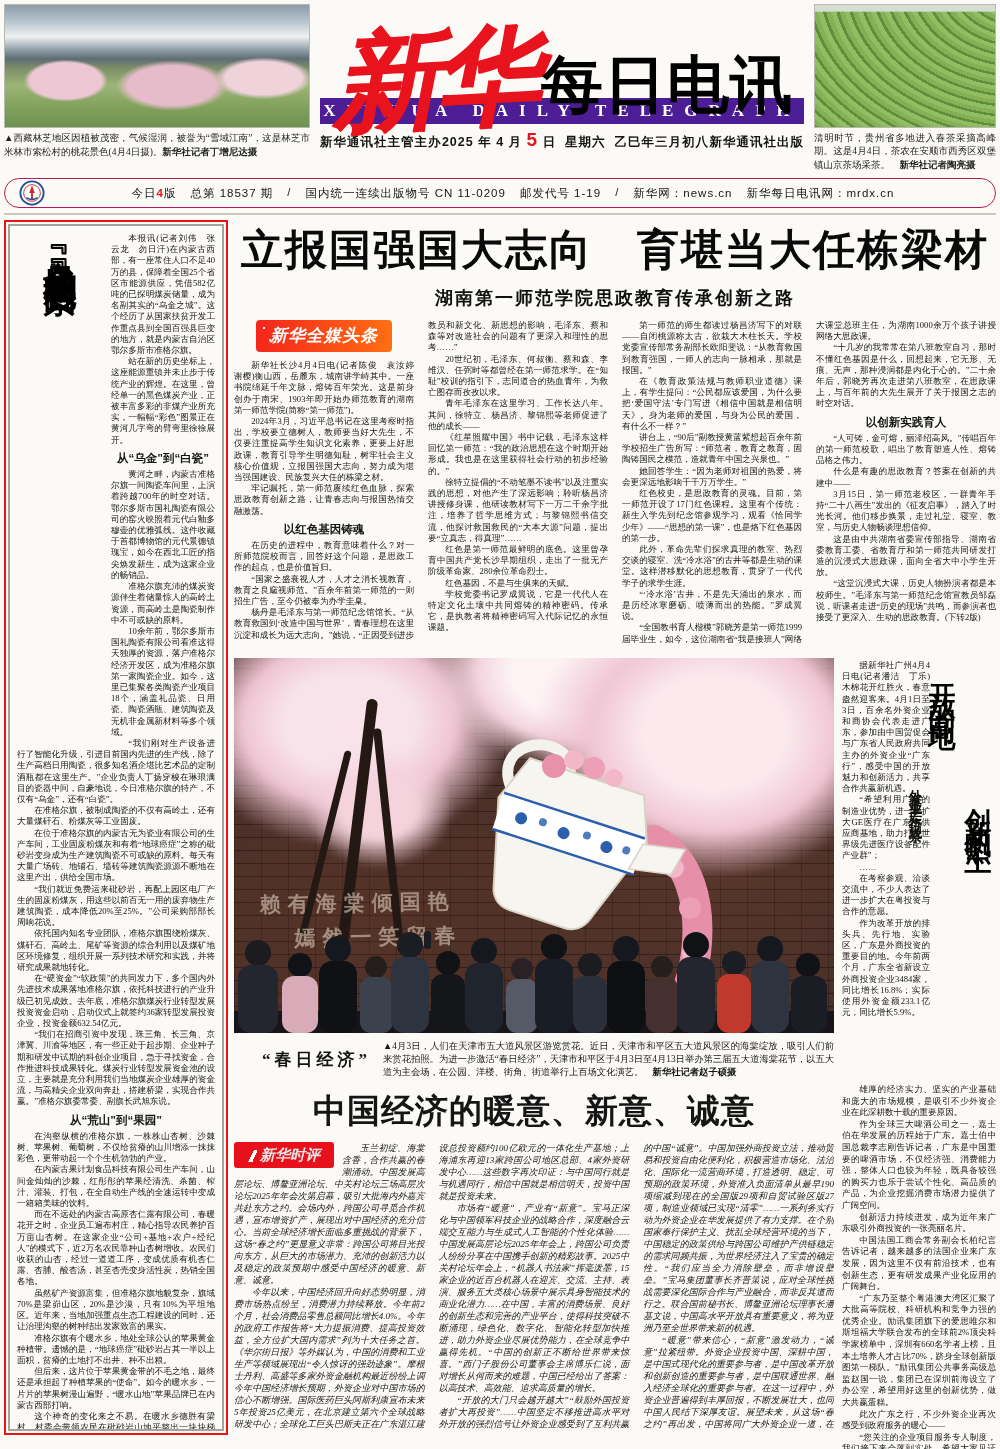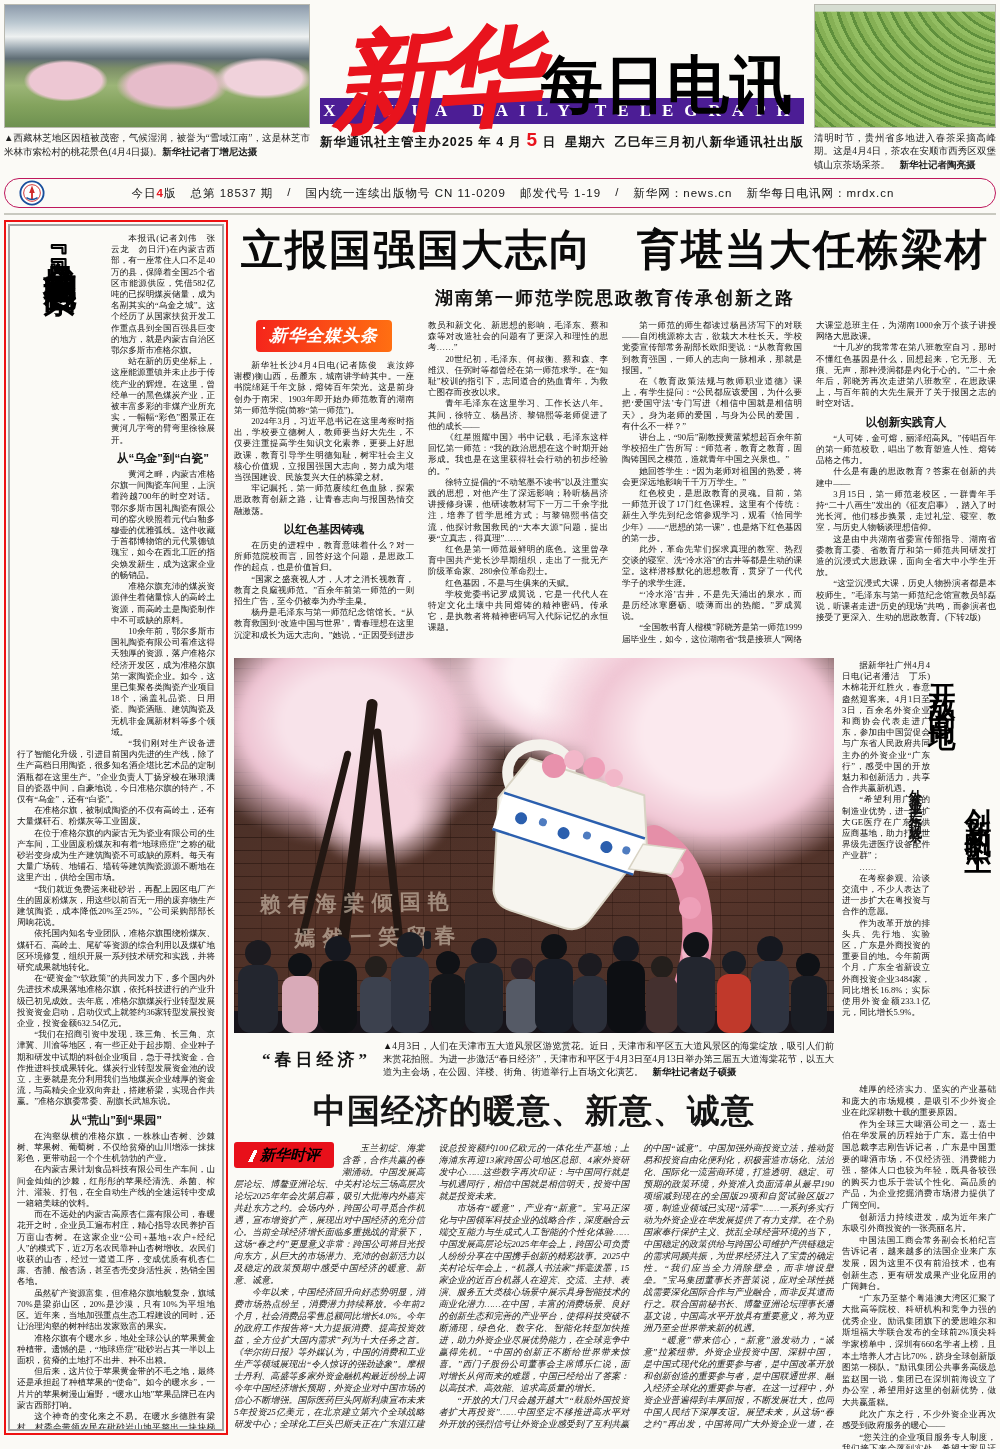--- a/index.html
+++ b/index.html
@@ -89,21 +89,21 @@
   
   .photo-caption { display:flex; gap:12px; margin-top:7px; align-items:flex-start; }
   .pc-label { flex:none; font-size:17px; letter-spacing:4px; font-weight:700; padding-left:28px; padding-top:8px; white-space:nowrap; }
   .pc-text { font-size:9.3px; line-height:13px; text-align:justify; }
   .pc-text b { font-family:"Liberation Sans",sans-serif; }
 
   
   .comm-headline { font-size:33px; font-weight:900; text-align:center; letter-spacing:1px; white-space:nowrap; margin:10px 0 8px 0; }
   .comm-cols { column-count:3; column-gap:14px; height:288px; overflow:hidden; font-size:9px; line-height:12px; font-style:italic; }
   .comm-cols p { text-indent:2em; text-align:justify; }
-  .badge-comment { float:left; width:100px; height:26px; background:#e8101a; border-radius:3px; color:#000000; font-family:"Liberation Sans",sans-serif; font-style:italic; font-weight:900; font-size:15px; line-height:26px; text-align:center; margin:0 8px 6px 0; }
+  .badge-comment { float:left; width:100px; height:26px; background:#e8101a; border-radius:3px; color:#e5e5e5; font-family:"Liberation Sans",sans-serif; font-style:italic; font-weight:900; font-size:15px; line-height:26px; text-align:center; margin:0 8px 6px 0; }
   .badge-comment::before { content:""; display:inline-block; width:9px; height:12px; margin-right:3px; background:linear-gradient(115deg,transparent 40%,#fff 40% 68%,transparent 68%); vertical-align:-2px; }
 
   
   .ga-top { position:relative; height:418px; }
   .ga-narrow { position:absolute; left:0; top:2px; width:88px; height:414px; overflow:hidden; font-size:8.6px; line-height:11.2px; }
   .ga-narrow p { text-indent:2em; text-align:justify; }
   .ga-t1, .ga-t2 { position:absolute; writing-mode:vertical-rl; text-orientation:upright; font-size:27px; font-weight:900; letter-spacing:10px; color:#000; }
   .ga-t1 { right:36px; top:4px; }
   .ga-t2 { right:0px; top:128px; }
   .ga-sub { position:absolute; right:72px; top:120px; writing-mode:vertical-rl; text-orientation:upright; font-family:"Liberation Sans",sans-serif; font-size:13.5px; font-weight:700; letter-spacing:4px; color:#111; }

